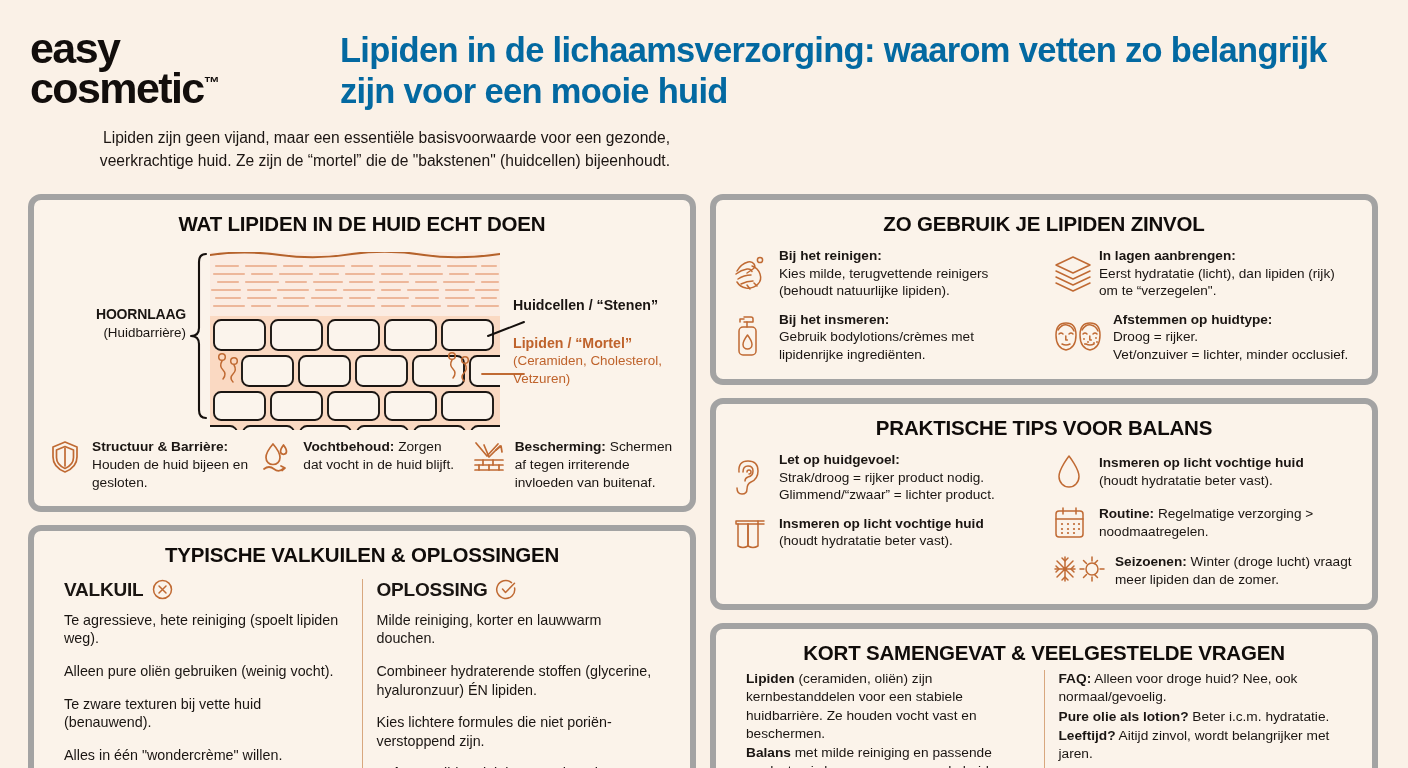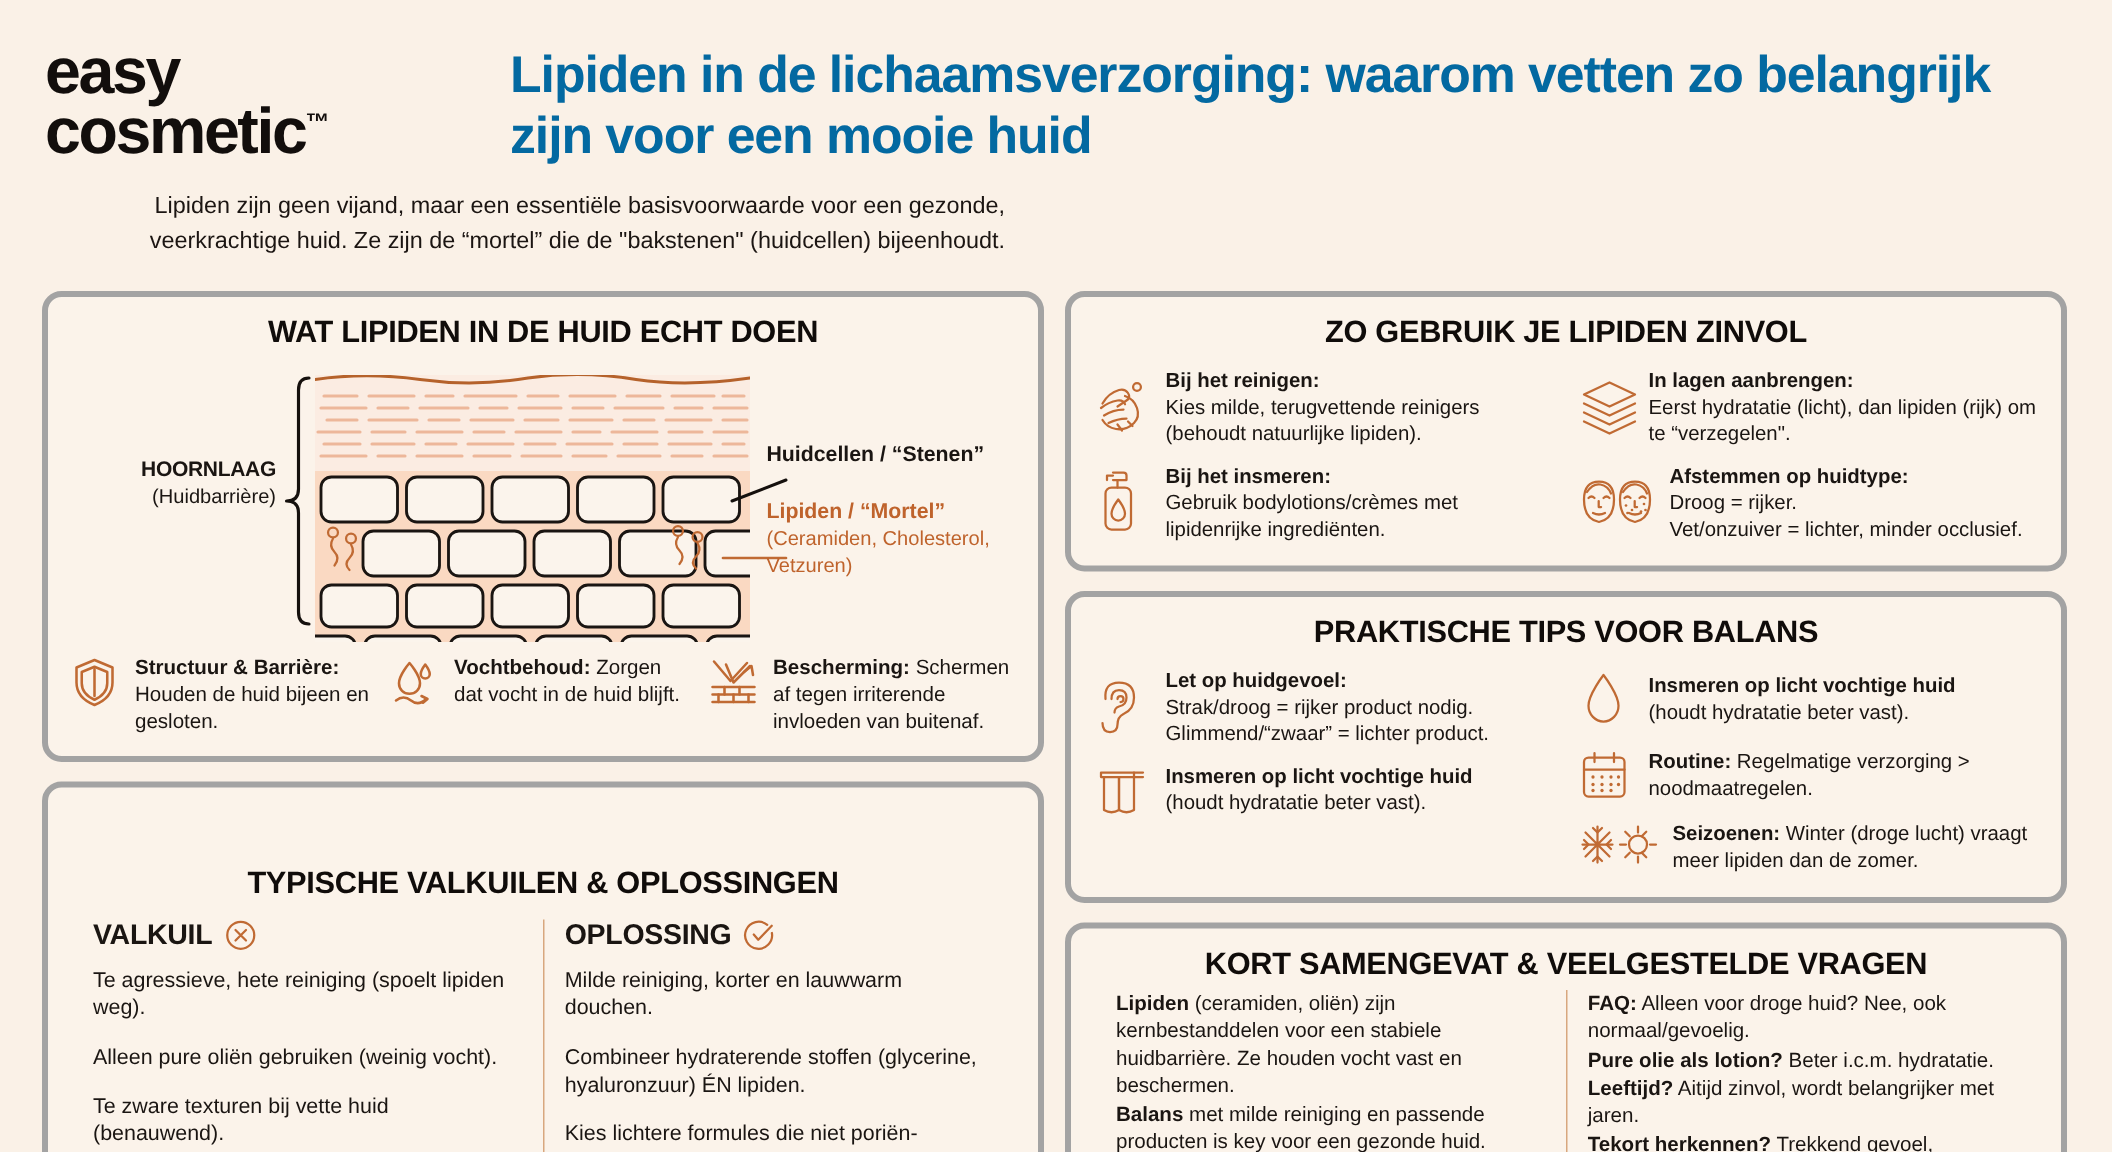--- a/index.html
+++ b/index.html
@@ -22,21 +22,21 @@
   .main-title { font-weight: 900; font-size: 34.5px; line-height: 1.18; letter-spacing: -0.7px; color: #0369a1; }
   .intro { padding: 16px 30px 0 32px; font-size: 15.6px; line-height: 1.42; max-width: 700px; color: #1b1512; text-align: right; }
 
   
   .grid { position: absolute; top: 194px; left: 0; width: 1408px; display: flex; gap: 14px; padding: 0 28px; }
   .col { display: flex; flex-direction: column; gap: 13px; }
   .col-left { width: 668px; }
   .col-right { width: 668px; }
 
   .panel {
-    border: 4px solid #a3a3a3;
+    border: 6px solid #a3a3a3;
     border-radius: 13px;
     background: #FBF3EA;
     padding: 12px 16px 14px 16px;
   }
   .panel-title {
     text-align: center; font-weight: 900; font-size: 20.5px; letter-spacing: -0.2px;
     color: #100c0a; margin-bottom: 8px;
   }
 
   
@@ -230,21 +230,21 @@
             </div>
             <div class="feat-txt">
               <b>Bescherming:</b>
               <span>Schermen af tegen irriterende invloeden van buitenaf.</span>
             </div>
           </div>
         </div>
       </div>
 
       <div class="panel" style="padding-bottom:16px;">
-        <div class="panel-title" style="margin-bottom:12px;margin-top:40px;">TYPISCHE VALKUILEN &amp; OPLOSSINGEN</div>
+        <div class="panel-title" style="margin-bottom:12px;">TYPISCHE VALKUILEN &amp; OPLOSSINGEN</div>
         <div class="vk-cols">
           <div class="vk-col">
             <div class="vk-head">
               <span>VALKUIL</span>
               <span>
                 <svg width="21" height="21" viewBox="0 0 21 21">
                     <circle cx="10.5" cy="10.5" r="9" class="st2"></circle>
                     <path class="st2" d="M7 7 L14 14 M14 7 L7 14"></path>
                   </svg>
               </span>

